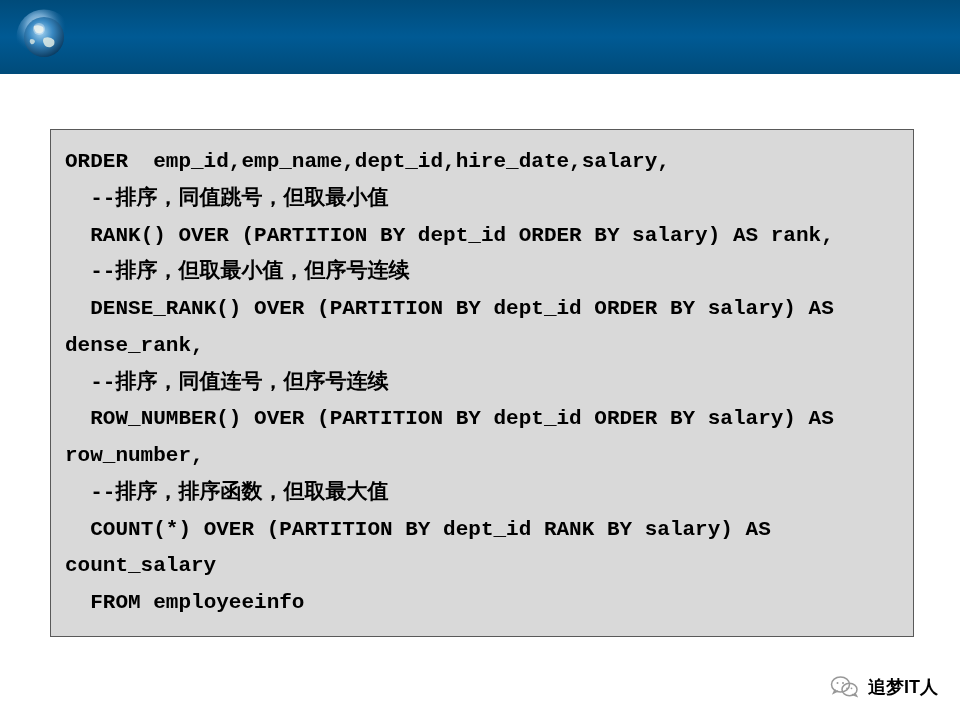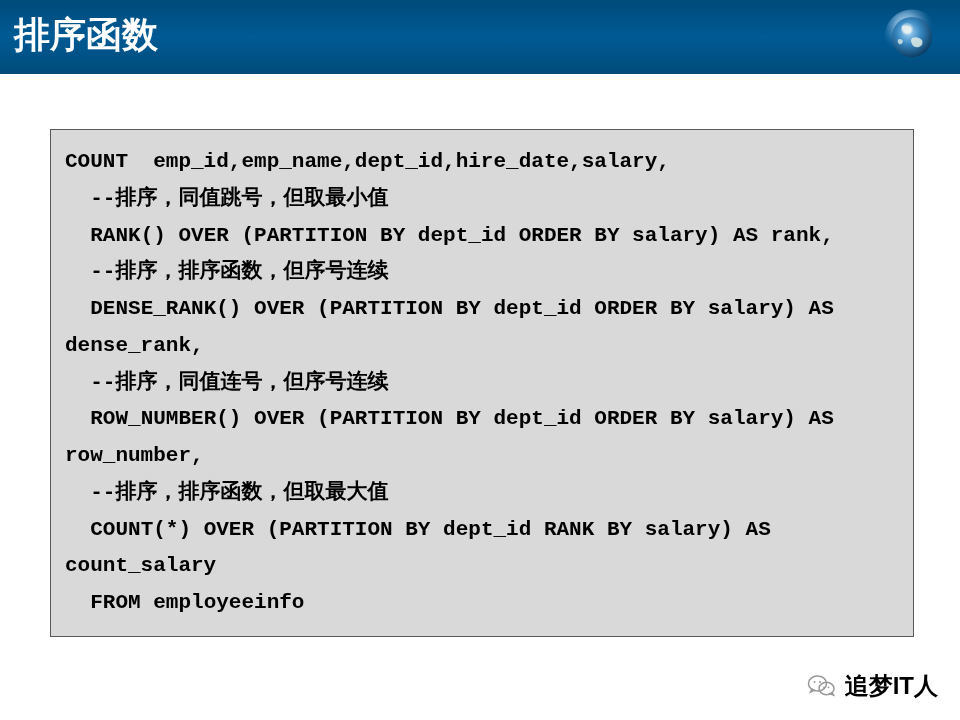--- a/index.html
+++ b/index.html
@@ -65,32 +65,31 @@
       display: flex;
       align-items: center;
       gap: 8px;
     }
     .wechat-icon {
       width: 30px;
       height: 30px;
       opacity: 0.55;
     }
     .watermark-text {
-      font-size: 24px;
+      font-size: 18px;
       font-weight: bold;
       color: #000000;
       text-shadow: 1px 1px 0 rgba(255,255,255,0.5);
       font-family: "Microsoft YaHei", sans-serif;
     }
   </style>
 </head>
 <body>
 
 <div class="header">
-  <div class="title">排序函数</div>
   <div class="globe-icon">
     <svg viewBox="0 0 120 120">
       <defs>
         <radialGradient id="glow" cx="40%" cy="30%" r="70%">
           <stop offset="0%" stop-color="#ffffff" stop-opacity="0.85"></stop>
           <stop offset="30%" stop-color="#b8deff" stop-opacity="0.6"></stop>
           <stop offset="70%" stop-color="#2a6ea8" stop-opacity="0"></stop>
         </radialGradient>
         <radialGradient id="earth" cx="42%" cy="38%" r="65%">
           <stop offset="0%" stop-color="#a7d5f3"></stop>
@@ -102,24 +101,24 @@
       <circle cx="60" cy="60" r="40" fill="url(#earth)"></circle>
       <path d="M40 38 Q50 34 58 40 Q62 48 54 52 Q45 54 42 48 Q38 42 40 38 Z" fill="#e8f0e6" opacity="0.82"></path>
       <path d="M60 62 Q72 58 80 66 Q84 76 74 80 Q64 82 60 74 Q56 66 60 62 Z" fill="#e8f0e6" opacity="0.82"></path>
       <path d="M32 65 Q38 62 42 68 Q40 76 34 74 Q30 70 32 65 Z" fill="#e8f0e6" opacity="0.75"></path>
       <circle cx="50" cy="44" r="12" fill="#ffffff" opacity="0.35"></circle>
     </svg>
   </div>
 </div>
 
 <div class="content">
-  <div class="code-block"><span>COUNT  emp_id,emp_name,dept_id,hire_date,salary,</span>
+  <div class="code-block"><span>ORDER  emp_id,emp_name,dept_id,hire_date,salary,</span>
 <span>  --排序，同值跳号，但取最小值</span>
 <span>  RANK() OVER (PARTITION BY dept_id ORDER BY salary) AS rank,</span>
-<span>  --排序，排序函数，但序号连续</span>
+<span>  --排序，但取最小值，但序号连续</span>
 <span>  DENSE_RANK() OVER (PARTITION BY dept_id ORDER BY salary) AS dense_rank,</span>
 <span>  --排序，同值连号，但序号连续</span>
 <span>  ROW_NUMBER() OVER (PARTITION BY dept_id ORDER BY salary) AS row_number,</span>
 <span>  --排序，排序函数，但取最大值</span>
 <span>  COUNT(*) OVER (PARTITION BY dept_id RANK BY salary) AS count_salary</span>
 <span>  FROM employeeinfo</span></div>
 </div>
 
 <div class="watermark">
   <div class="wechat-icon">

